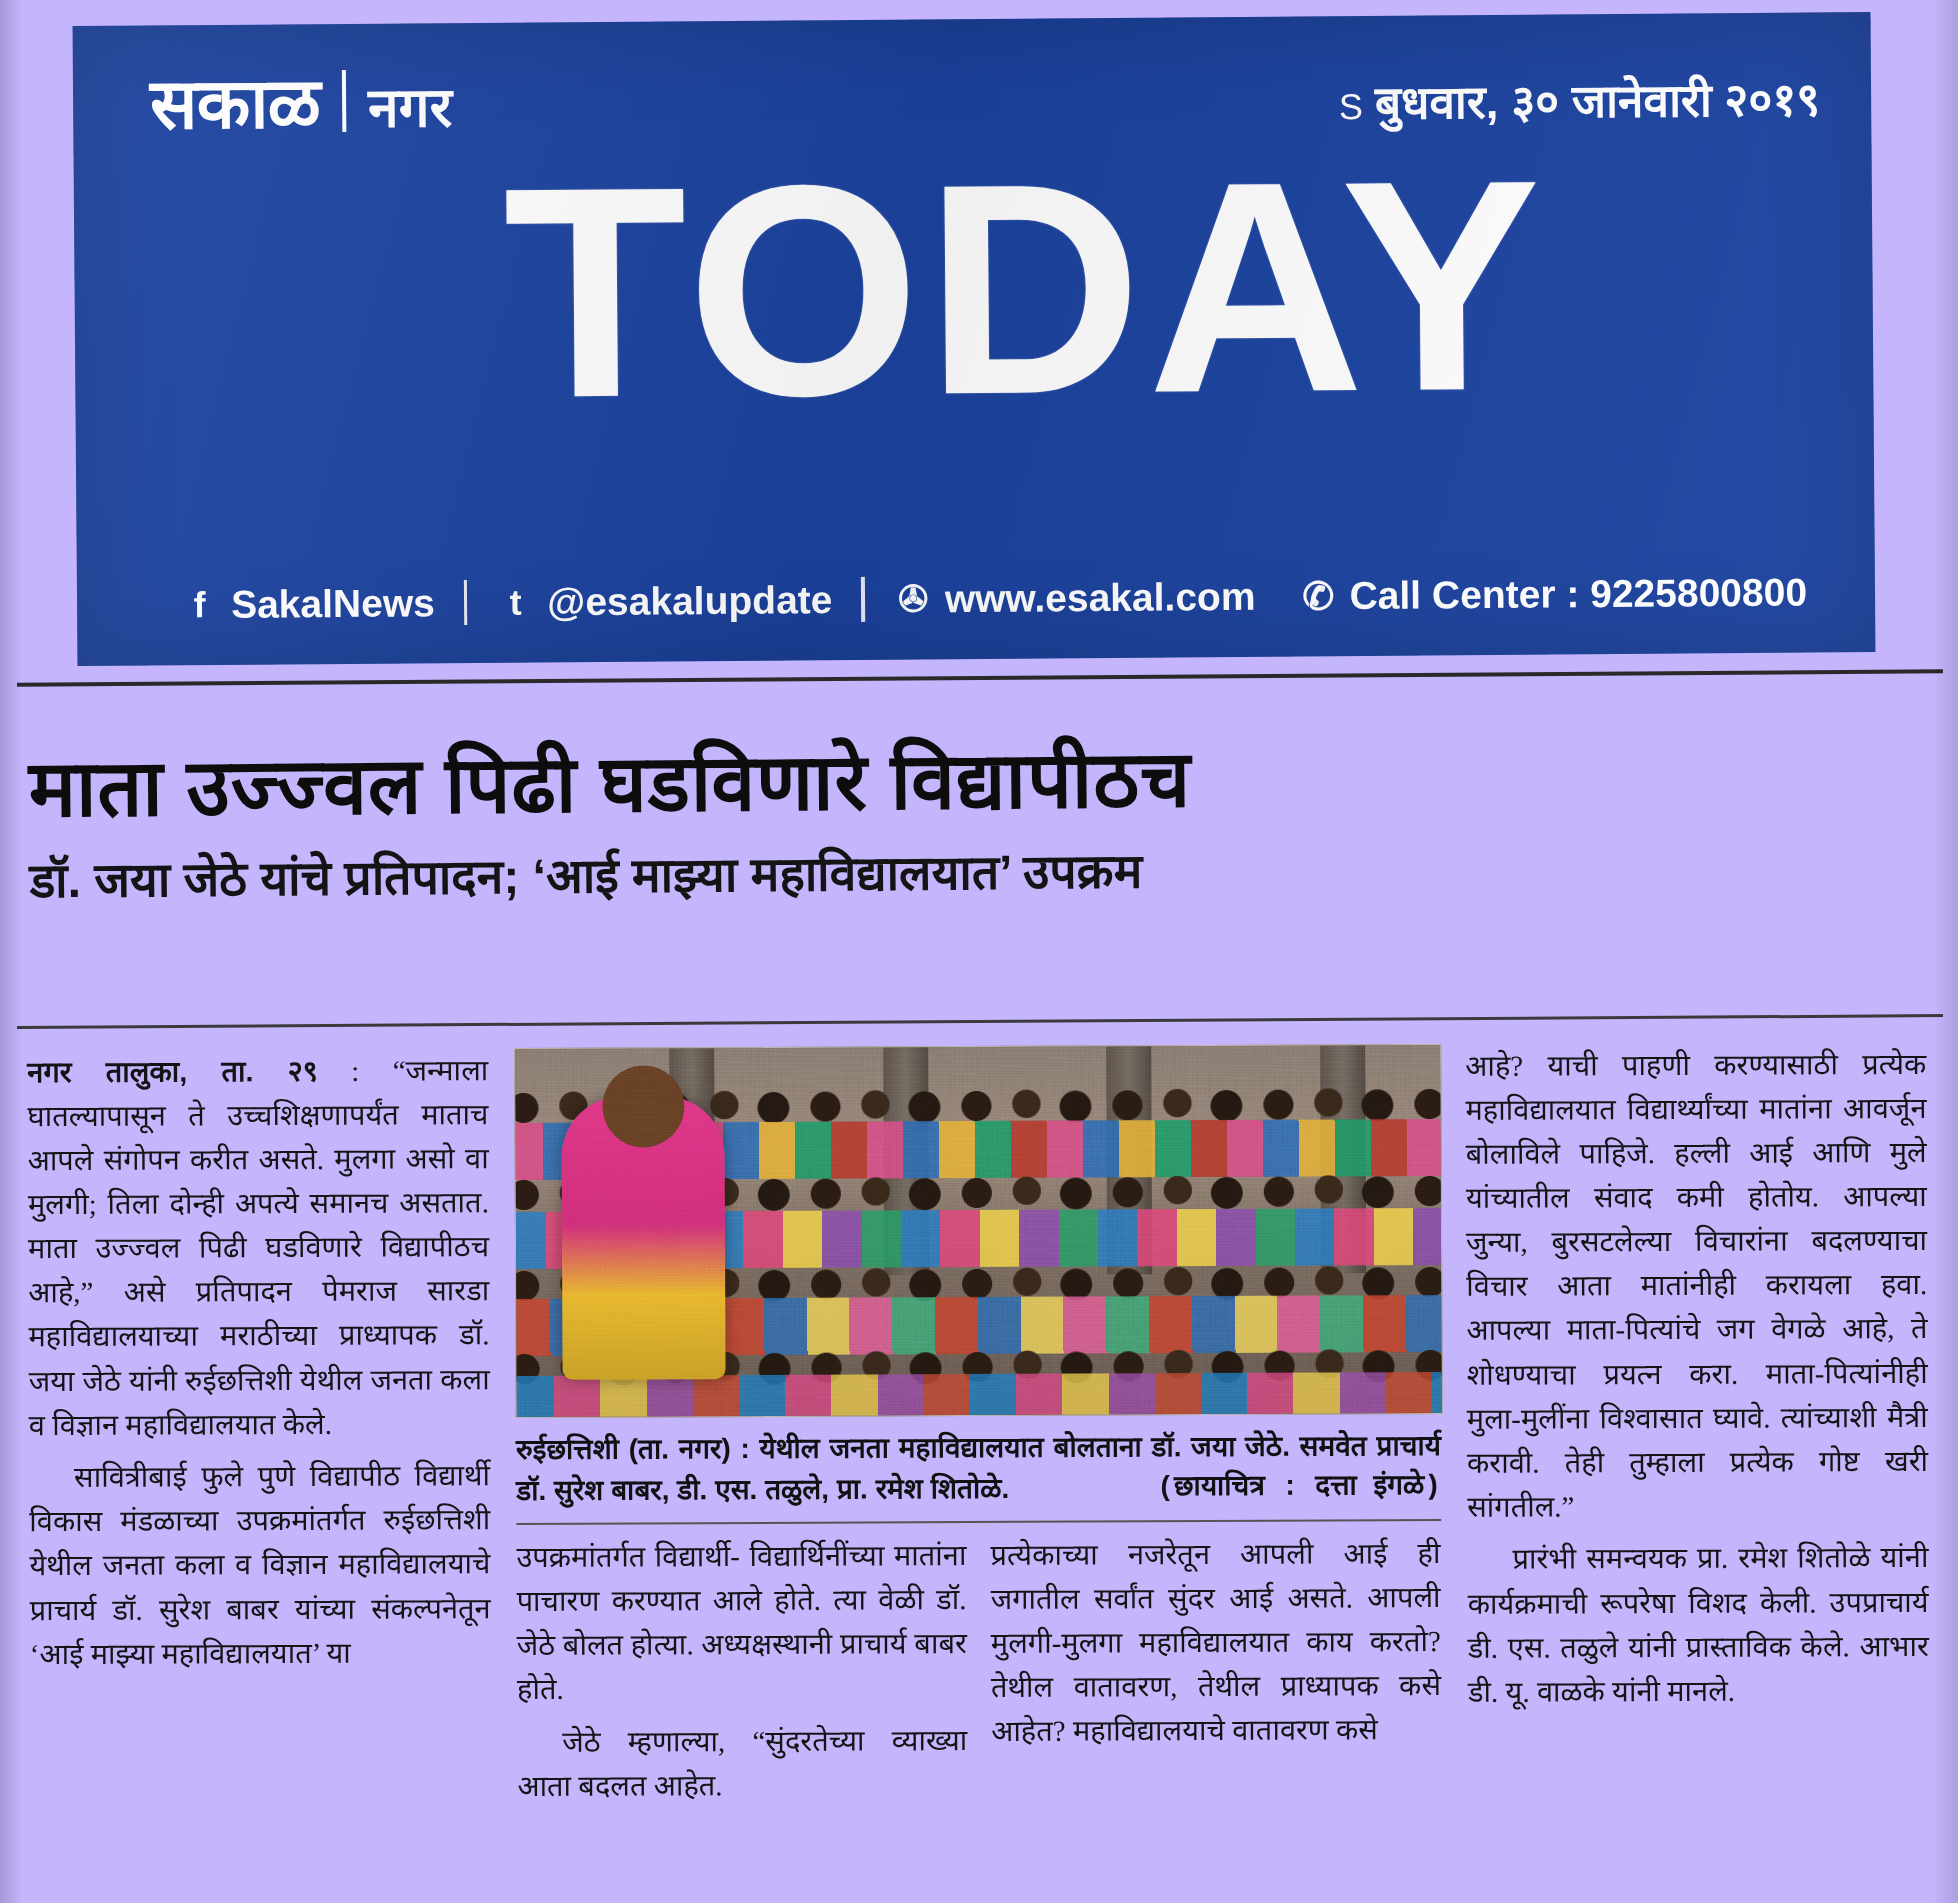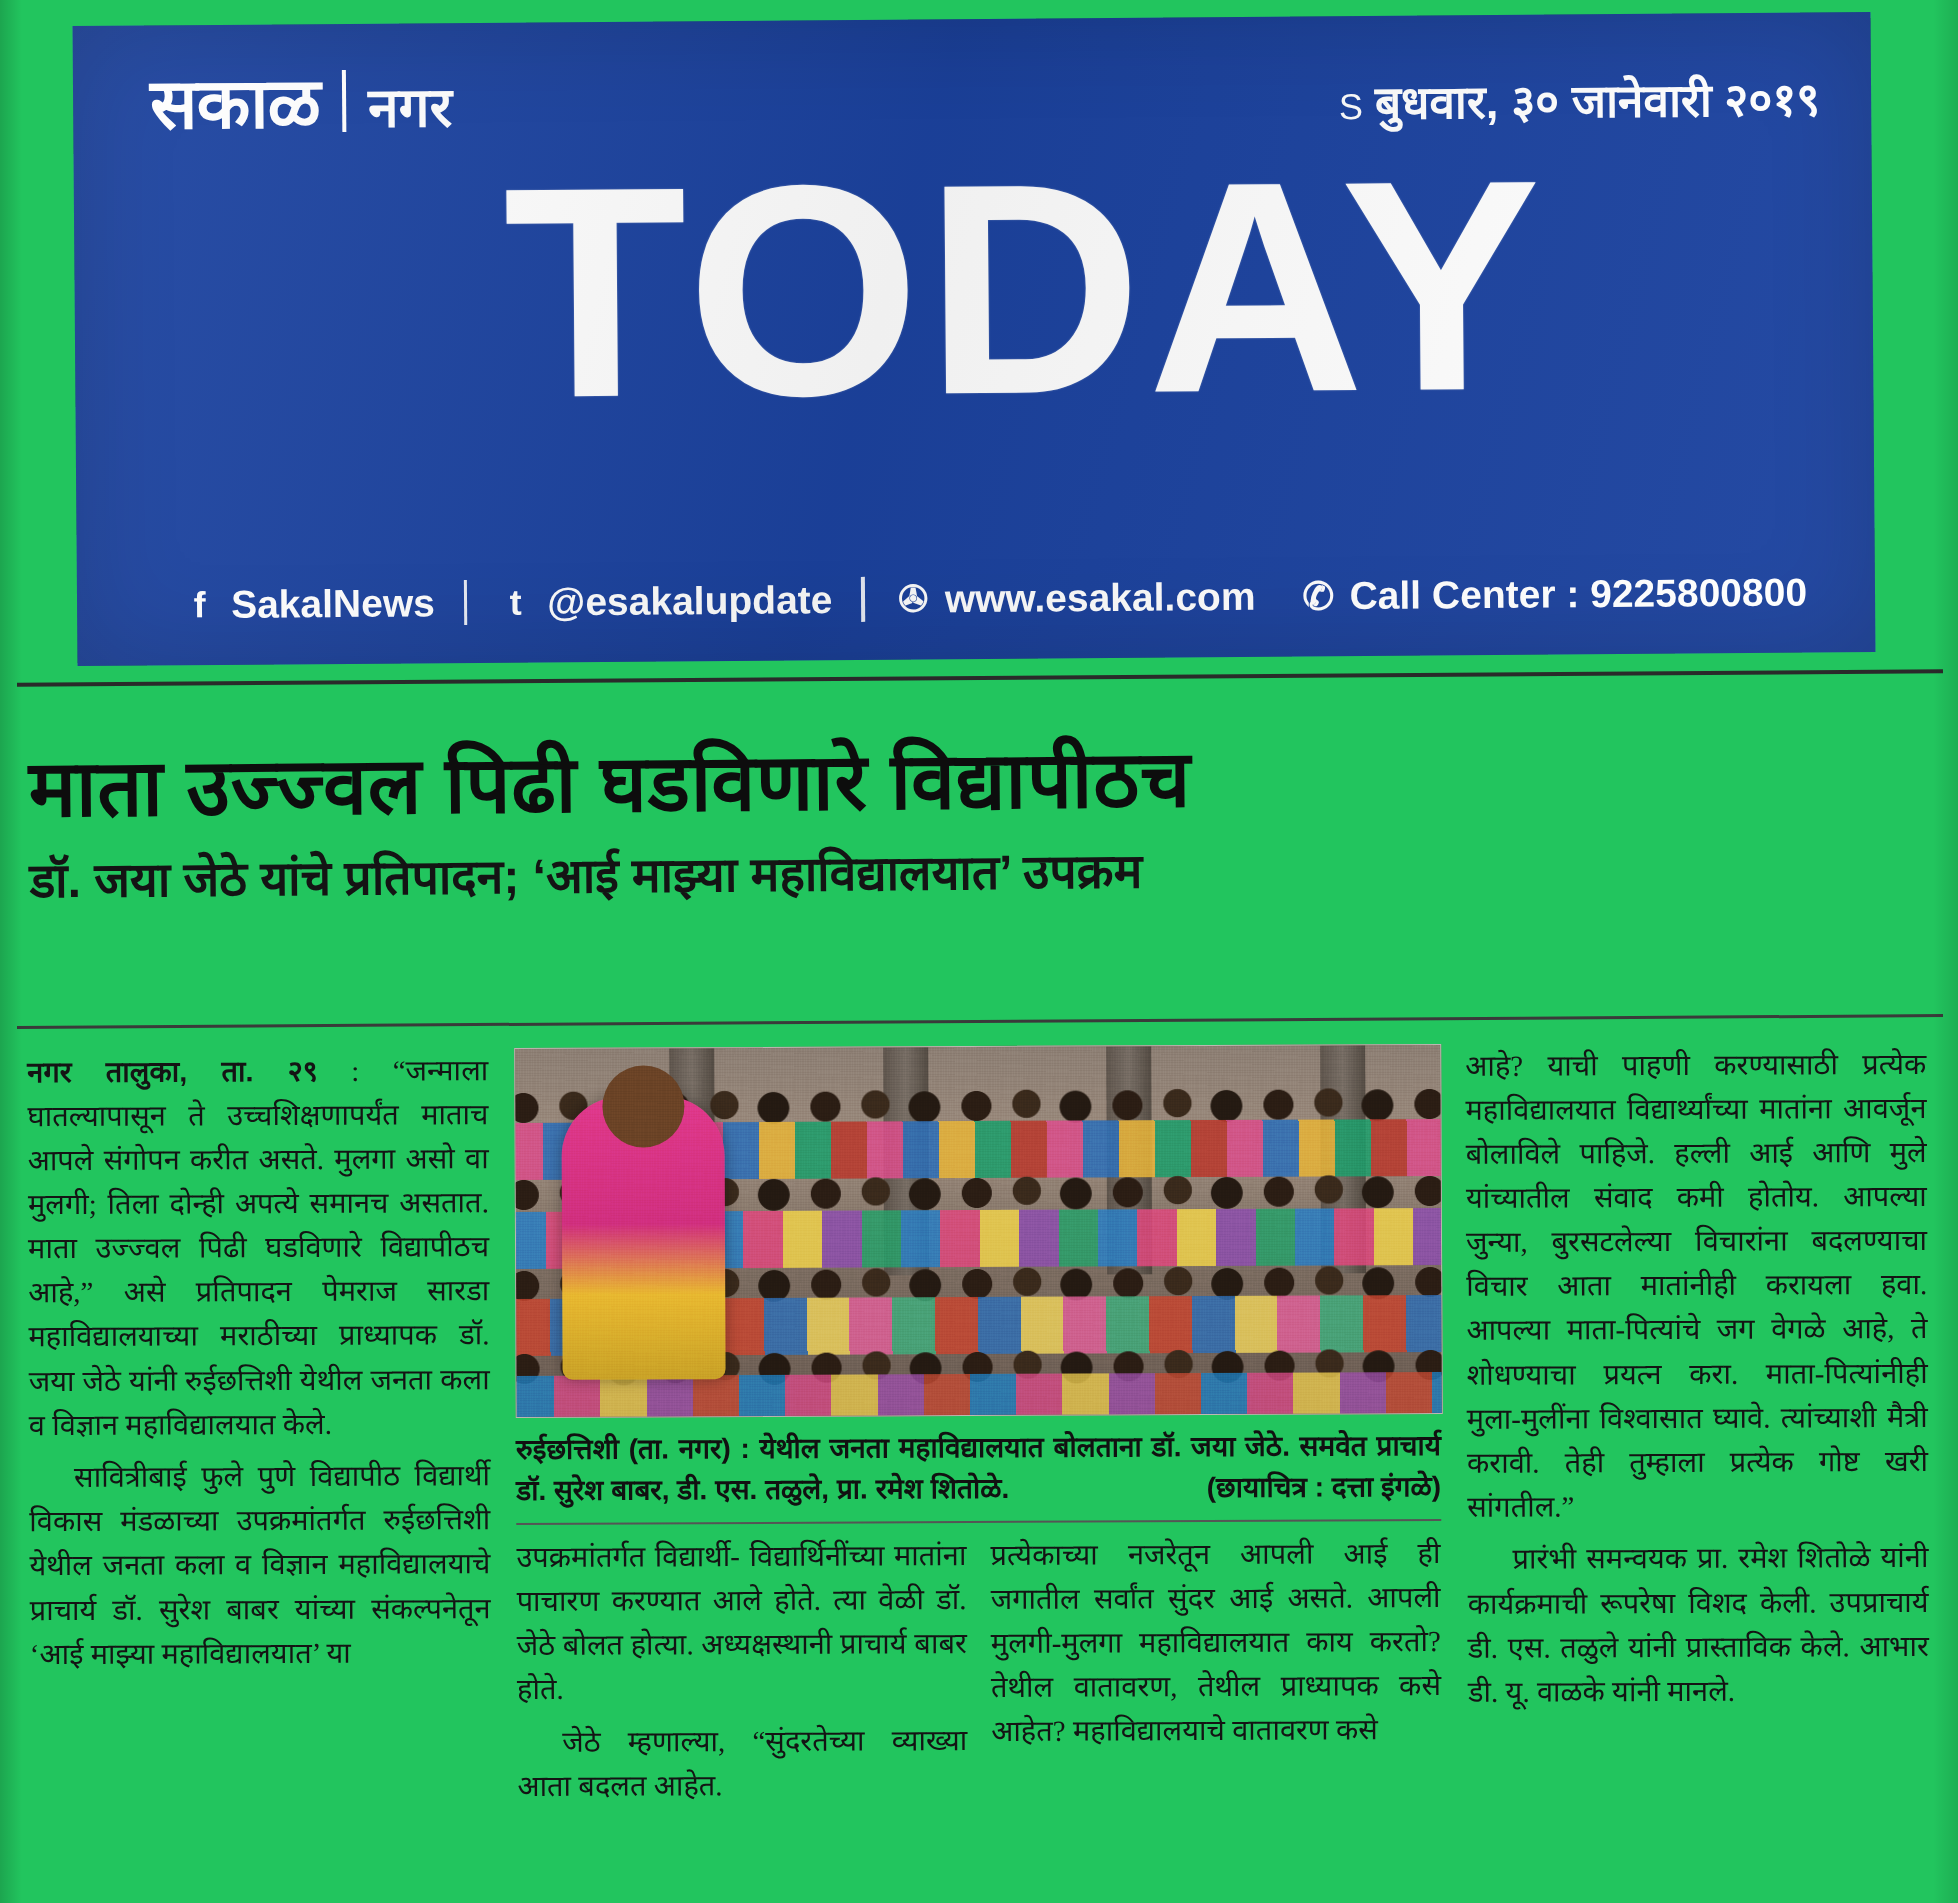--- a/index.html
+++ b/index.html
@@ -13,21 +13,21 @@
     font-family: "Liberation Serif", serif;
     color: #111;
     overflow: hidden;
     position: relative;
   }
 
   
   .paper {
     position: absolute;
     inset: 0;
-    background: #22c55e;
+    background: #c4b5fd;
   }
   .paper::before {
     
     content: "";
     position: absolute;
     inset: 0;
     background:
       radial-gradient(circle at 12% 30%, rgba(0,0,0,0.012) 0 1.7px, transparent 2.6px),
       radial-gradient(circle at 62% 70%, rgba(0,0,0,0.012) 0 1.7px, transparent 2.6px),
       radial-gradient(circle at 85% 15%, rgba(0,0,0,0.01) 0 1.7px, transparent 2.6px);
@@ -289,21 +289,21 @@
   .caption {
     width: 925px;
     margin-top: 12px;
     font-family: "Liberation Sans", sans-serif;
     font-weight: bold;
     font-size: 28px;
     line-height: 1.45;
     text-align: justify;
     color: #111;
   }
-  .caption .credit { float: right; }
+  .caption .credit { float: right; font-family: Liberation Mono, monospace; }
   .caption-rule {
     width: 925px;
     height: 1.7px;
     background: #555;
     margin: 12px 0 10.3px 0;
   }
   .mid-split {
     display: flex;
     gap: 24px;
     width: 925px;

